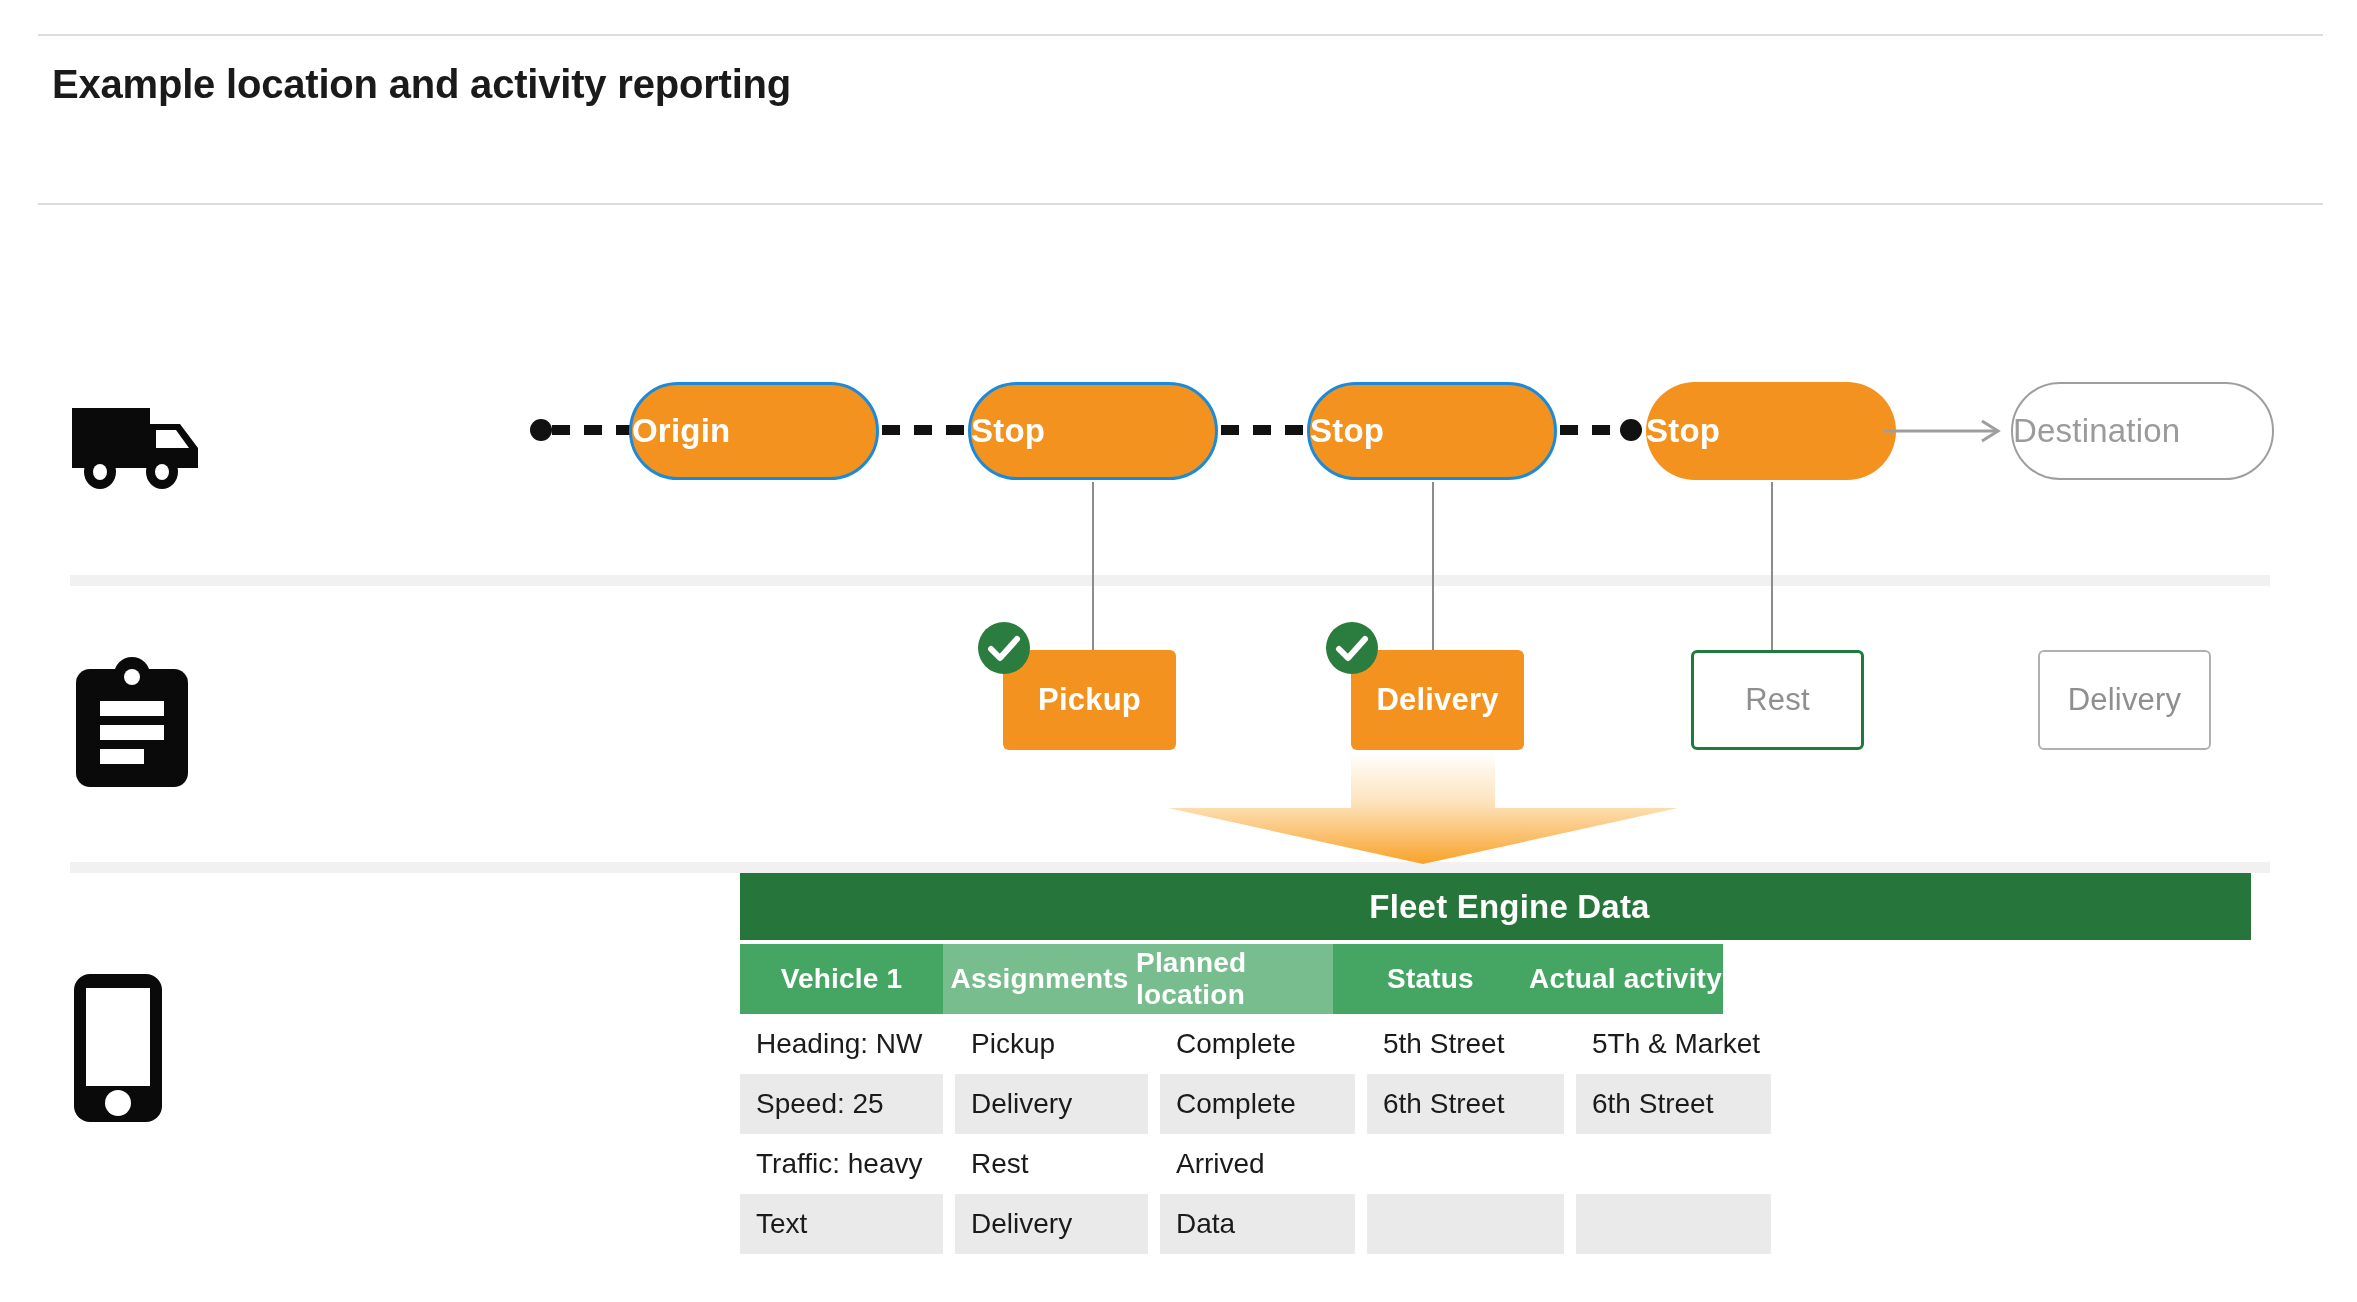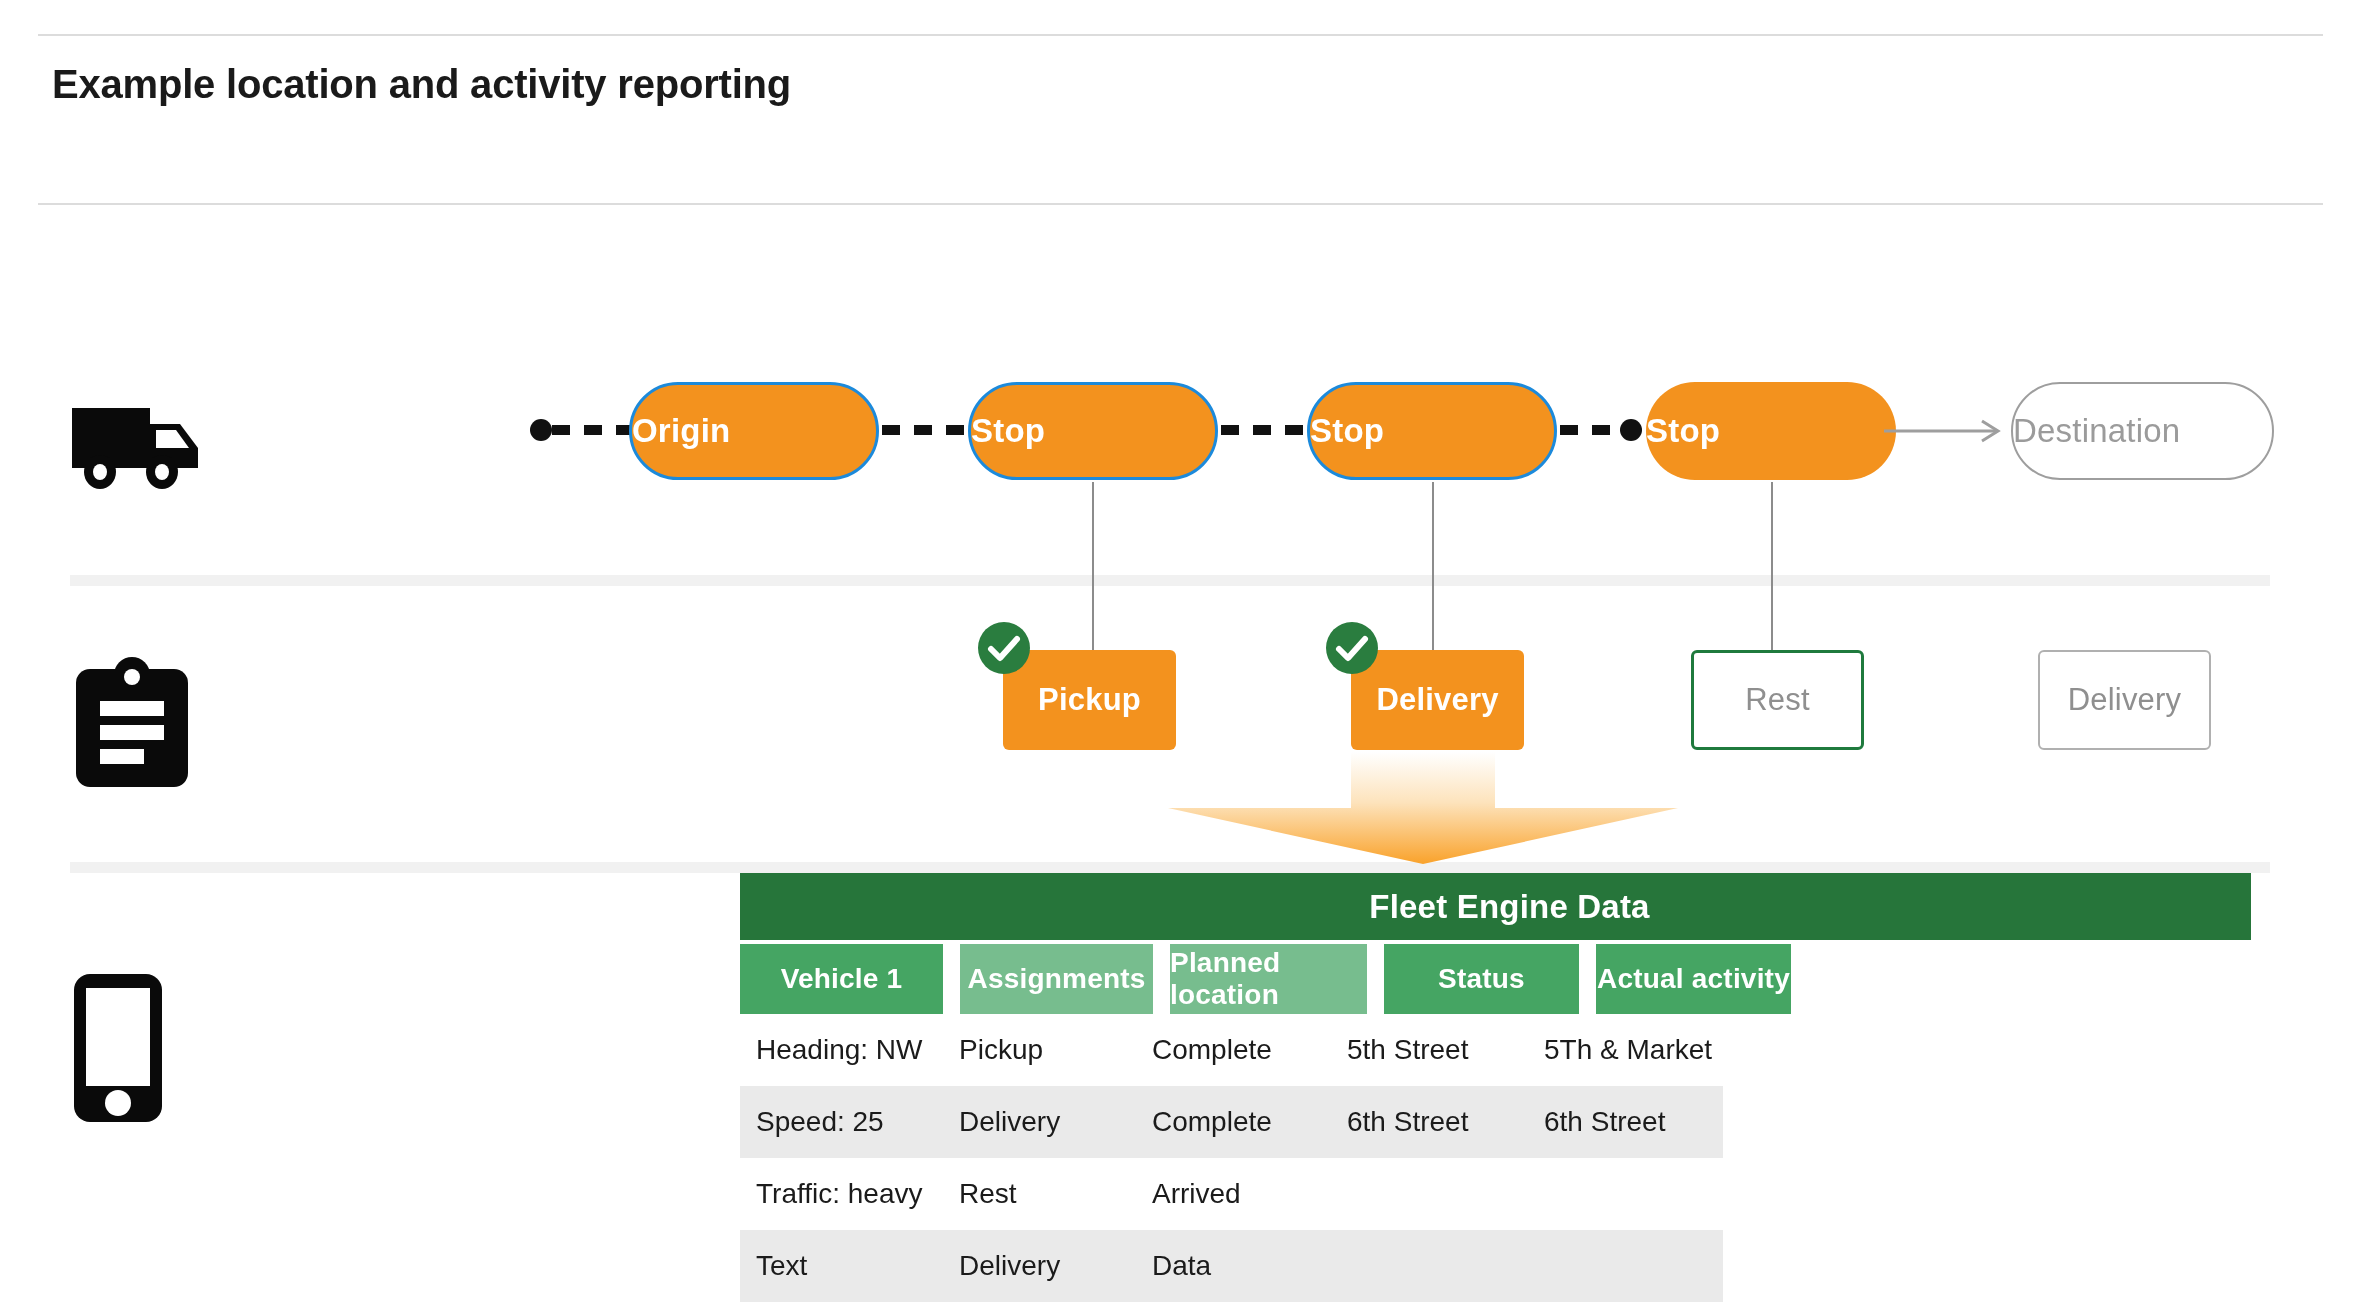--- a/index.html
+++ b/index.html
@@ -217,38 +217,38 @@
     font-size: 33px;
     font-weight: 700;
     letter-spacing: 0.2px;
     padding-left: 28px;
   }
 
   #table-head-row {
     display: flex;
     height: 70px;
     margin-top: 4px;
-    gap: 17px;
+    gap: 0;
   }
   .th {
     display: flex;
     align-items: center;
     justify-content: center;
     color: #ffffff;
     font-size: 28px;
     font-weight: 700;
     letter-spacing: 0.2px;
   }
   .th.dark  { background: #45A563; }
   .th.light { background: #77BD8E; }
 
   .tbody-row {
     display: flex;
-    height: 72px;
-    gap: 0;
+    height: 60px;
+    gap: 12px;
   }
   .tbody-row.alt .td { background: #EAEAEA; }
   .tbody-row .td { background: #ffffff; }
   .td {
     display: flex;
     align-items: center;
     padding-left: 16px;
     font-size: 28px;
     color: #1b1b1b;
     font-weight: 400;

